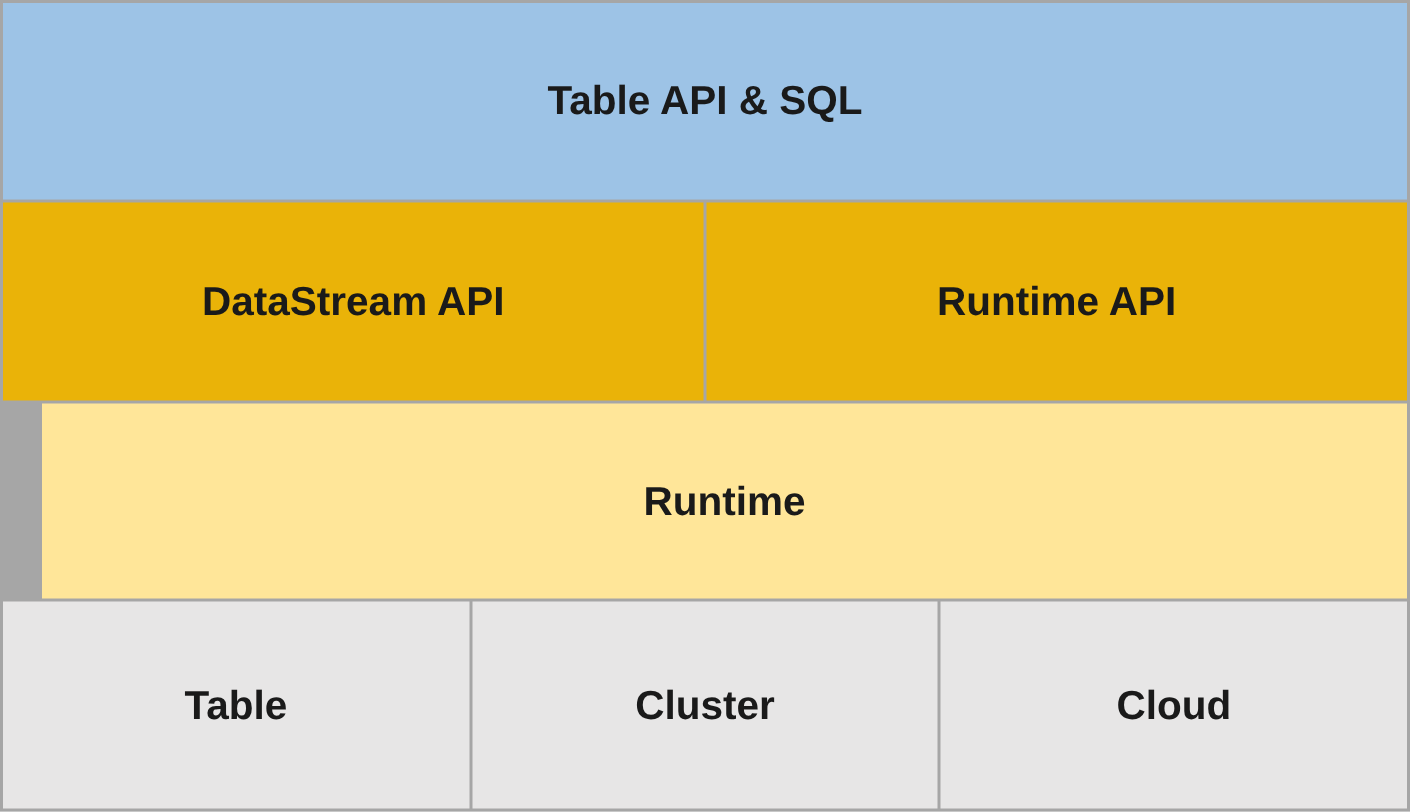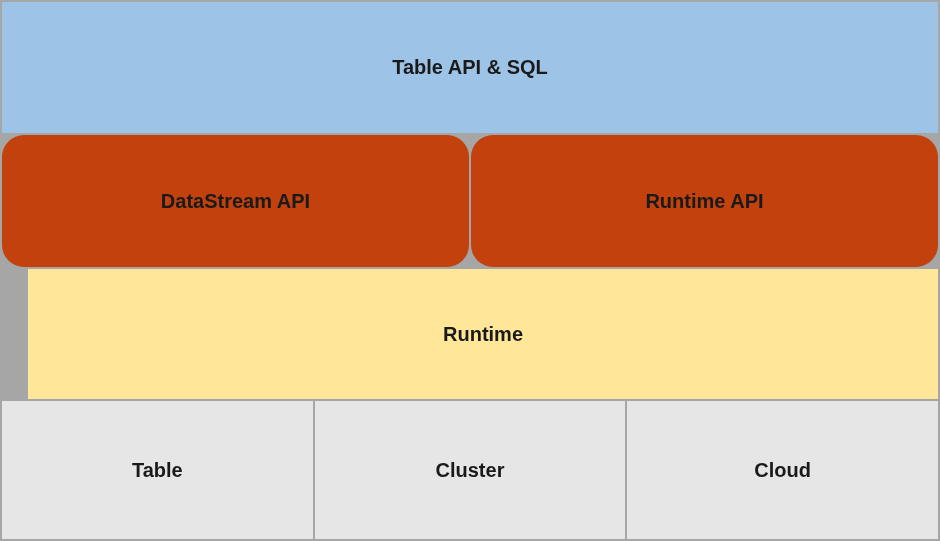--- a/index.html
+++ b/index.html
@@ -29,28 +29,28 @@
   .row-split-3 {
     display: grid;
     grid-template-columns: 1fr 1fr 1fr;
     gap: 2px;
   }
 
   .cell {
     display: flex;
     align-items: center;
     justify-content: center;
-    font-size: 20px;
+    font-size: 27px;
     font-weight: 700;
     color: #1a1a1a;
     text-align: center;
   }
 
   .fill-blue   { background: #9DC3E6; }
-  .fill-orange { background: #c2410c; border-radius: 22px; }
+  .fill-orange { background: #eab308; }
   .fill-yellow { background: #FFE699; margin-left: 26px; }
   .fill-gray   { background: #E7E6E6; }
 </style>
 </head>
 <body>
 
 <div class="diagram">
 
   <div class="cell fill-blue">
     <span>Table API &amp; SQL</span>

